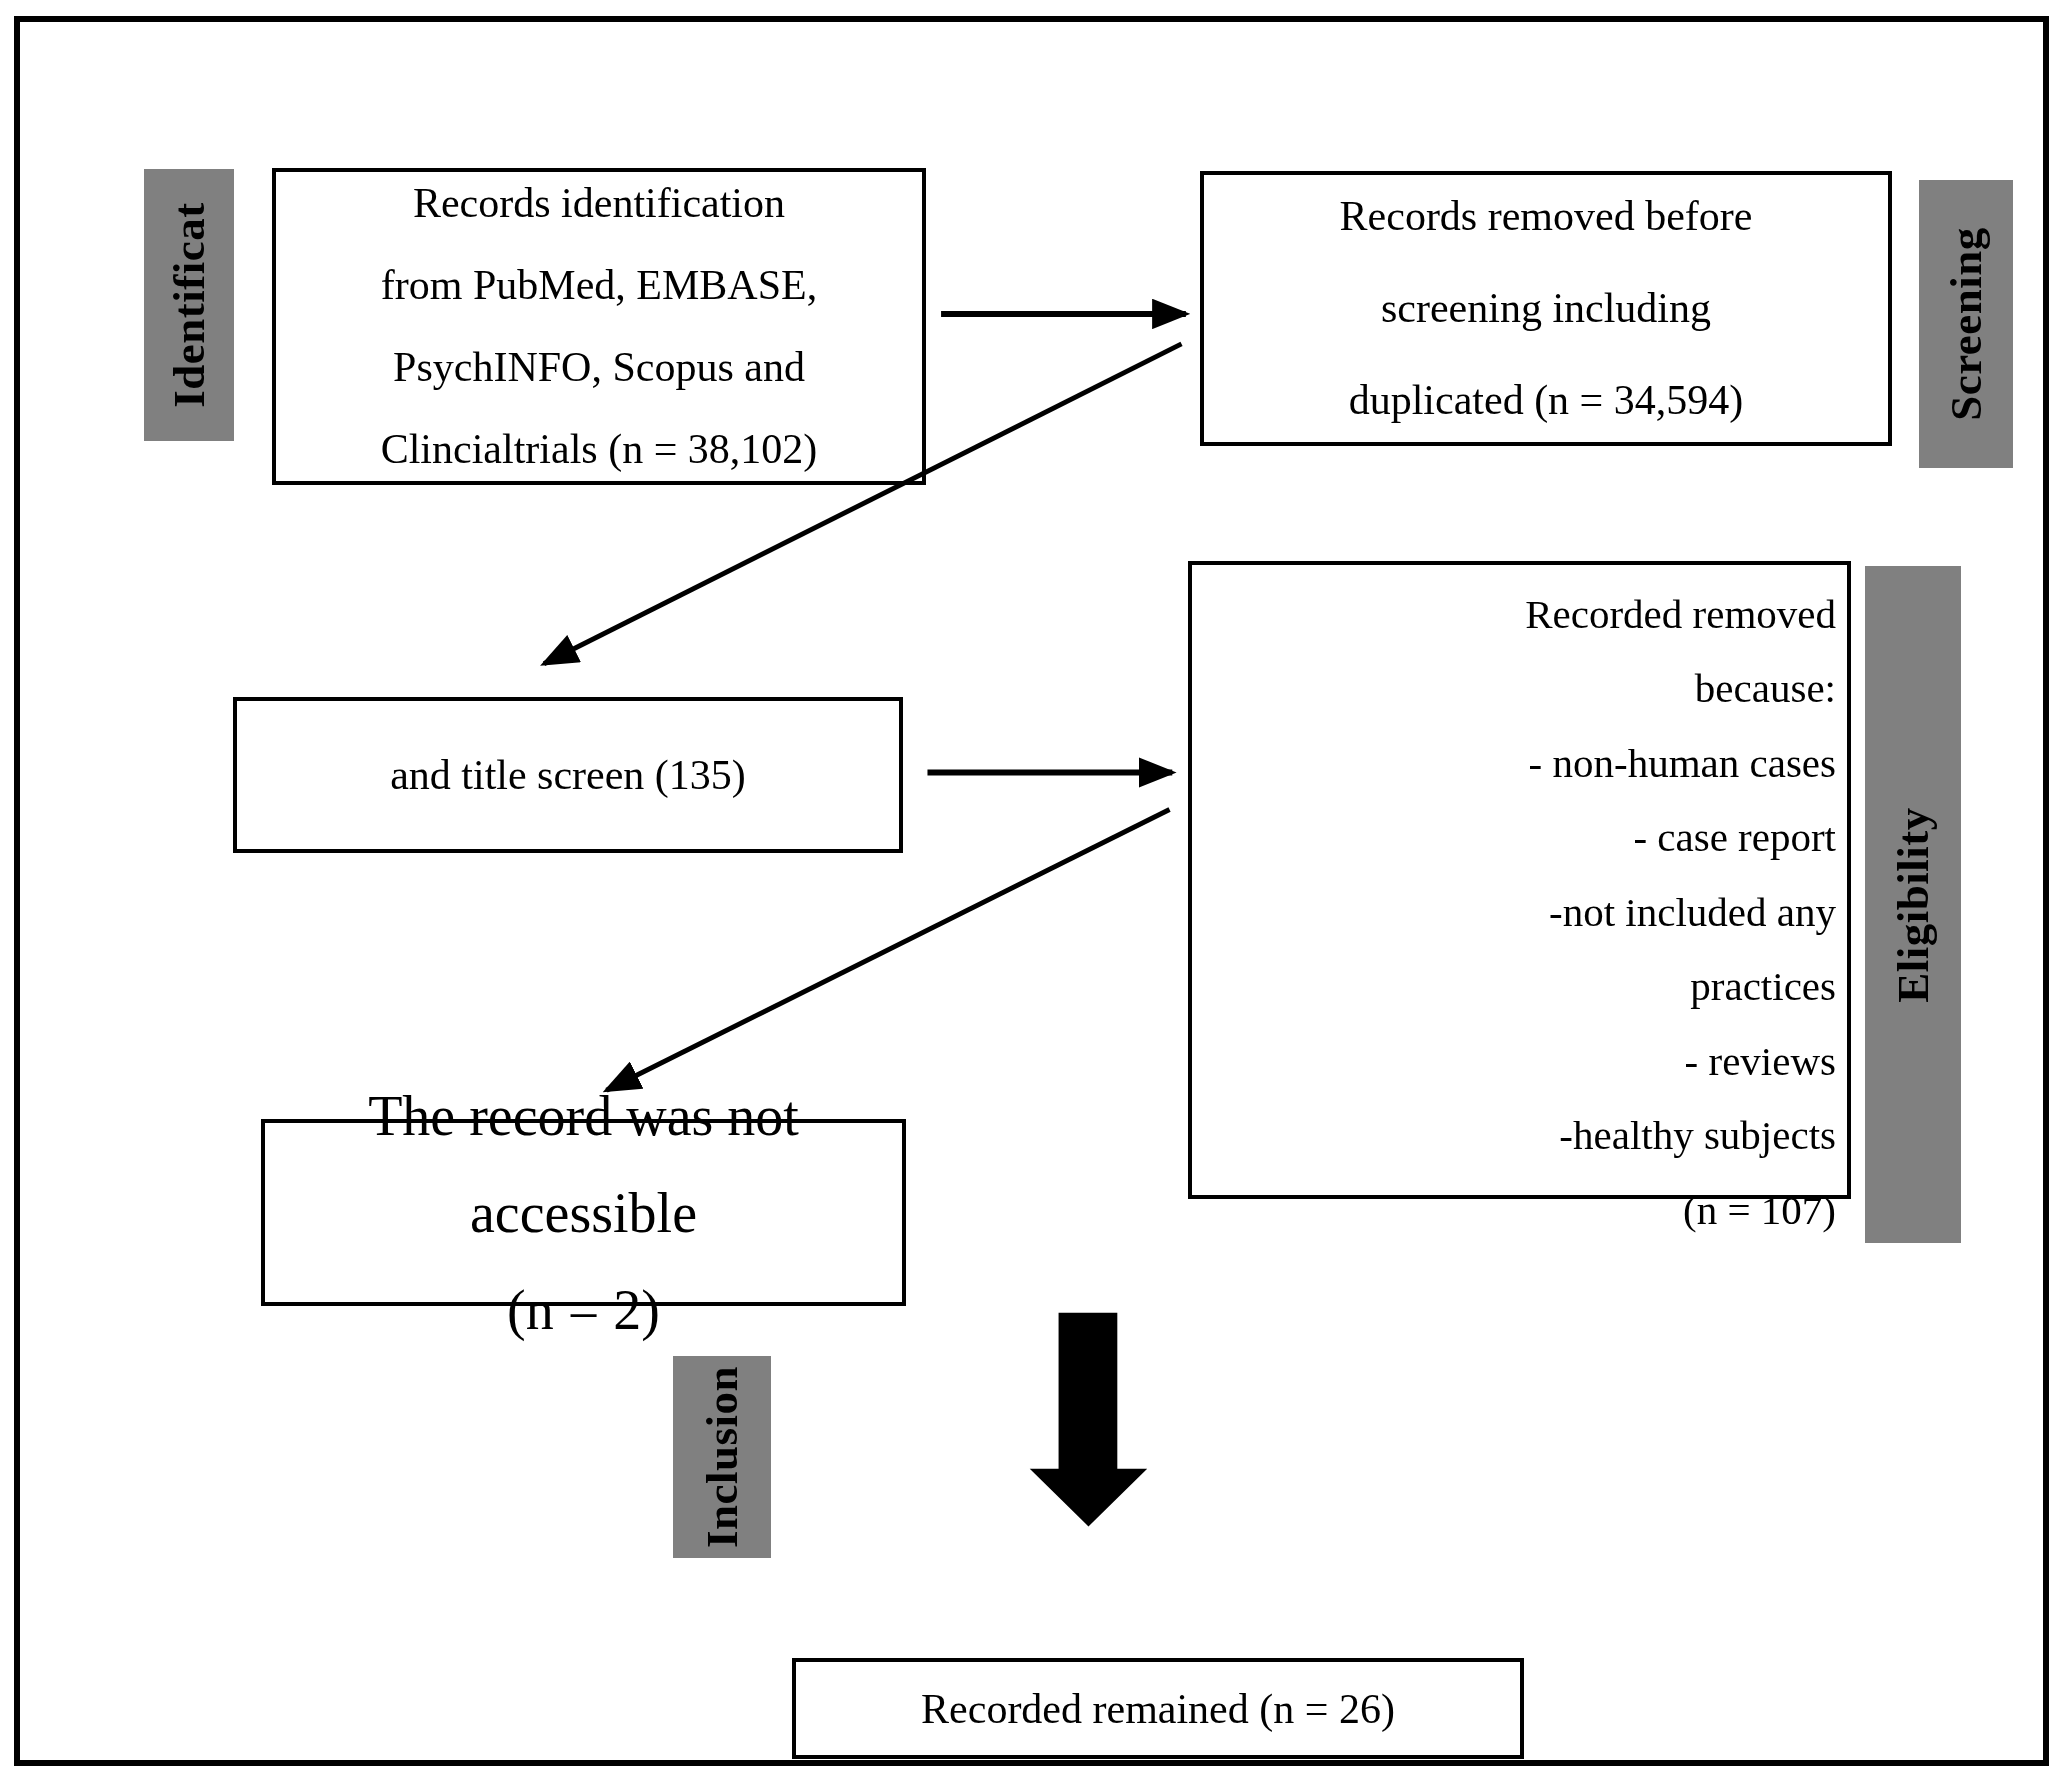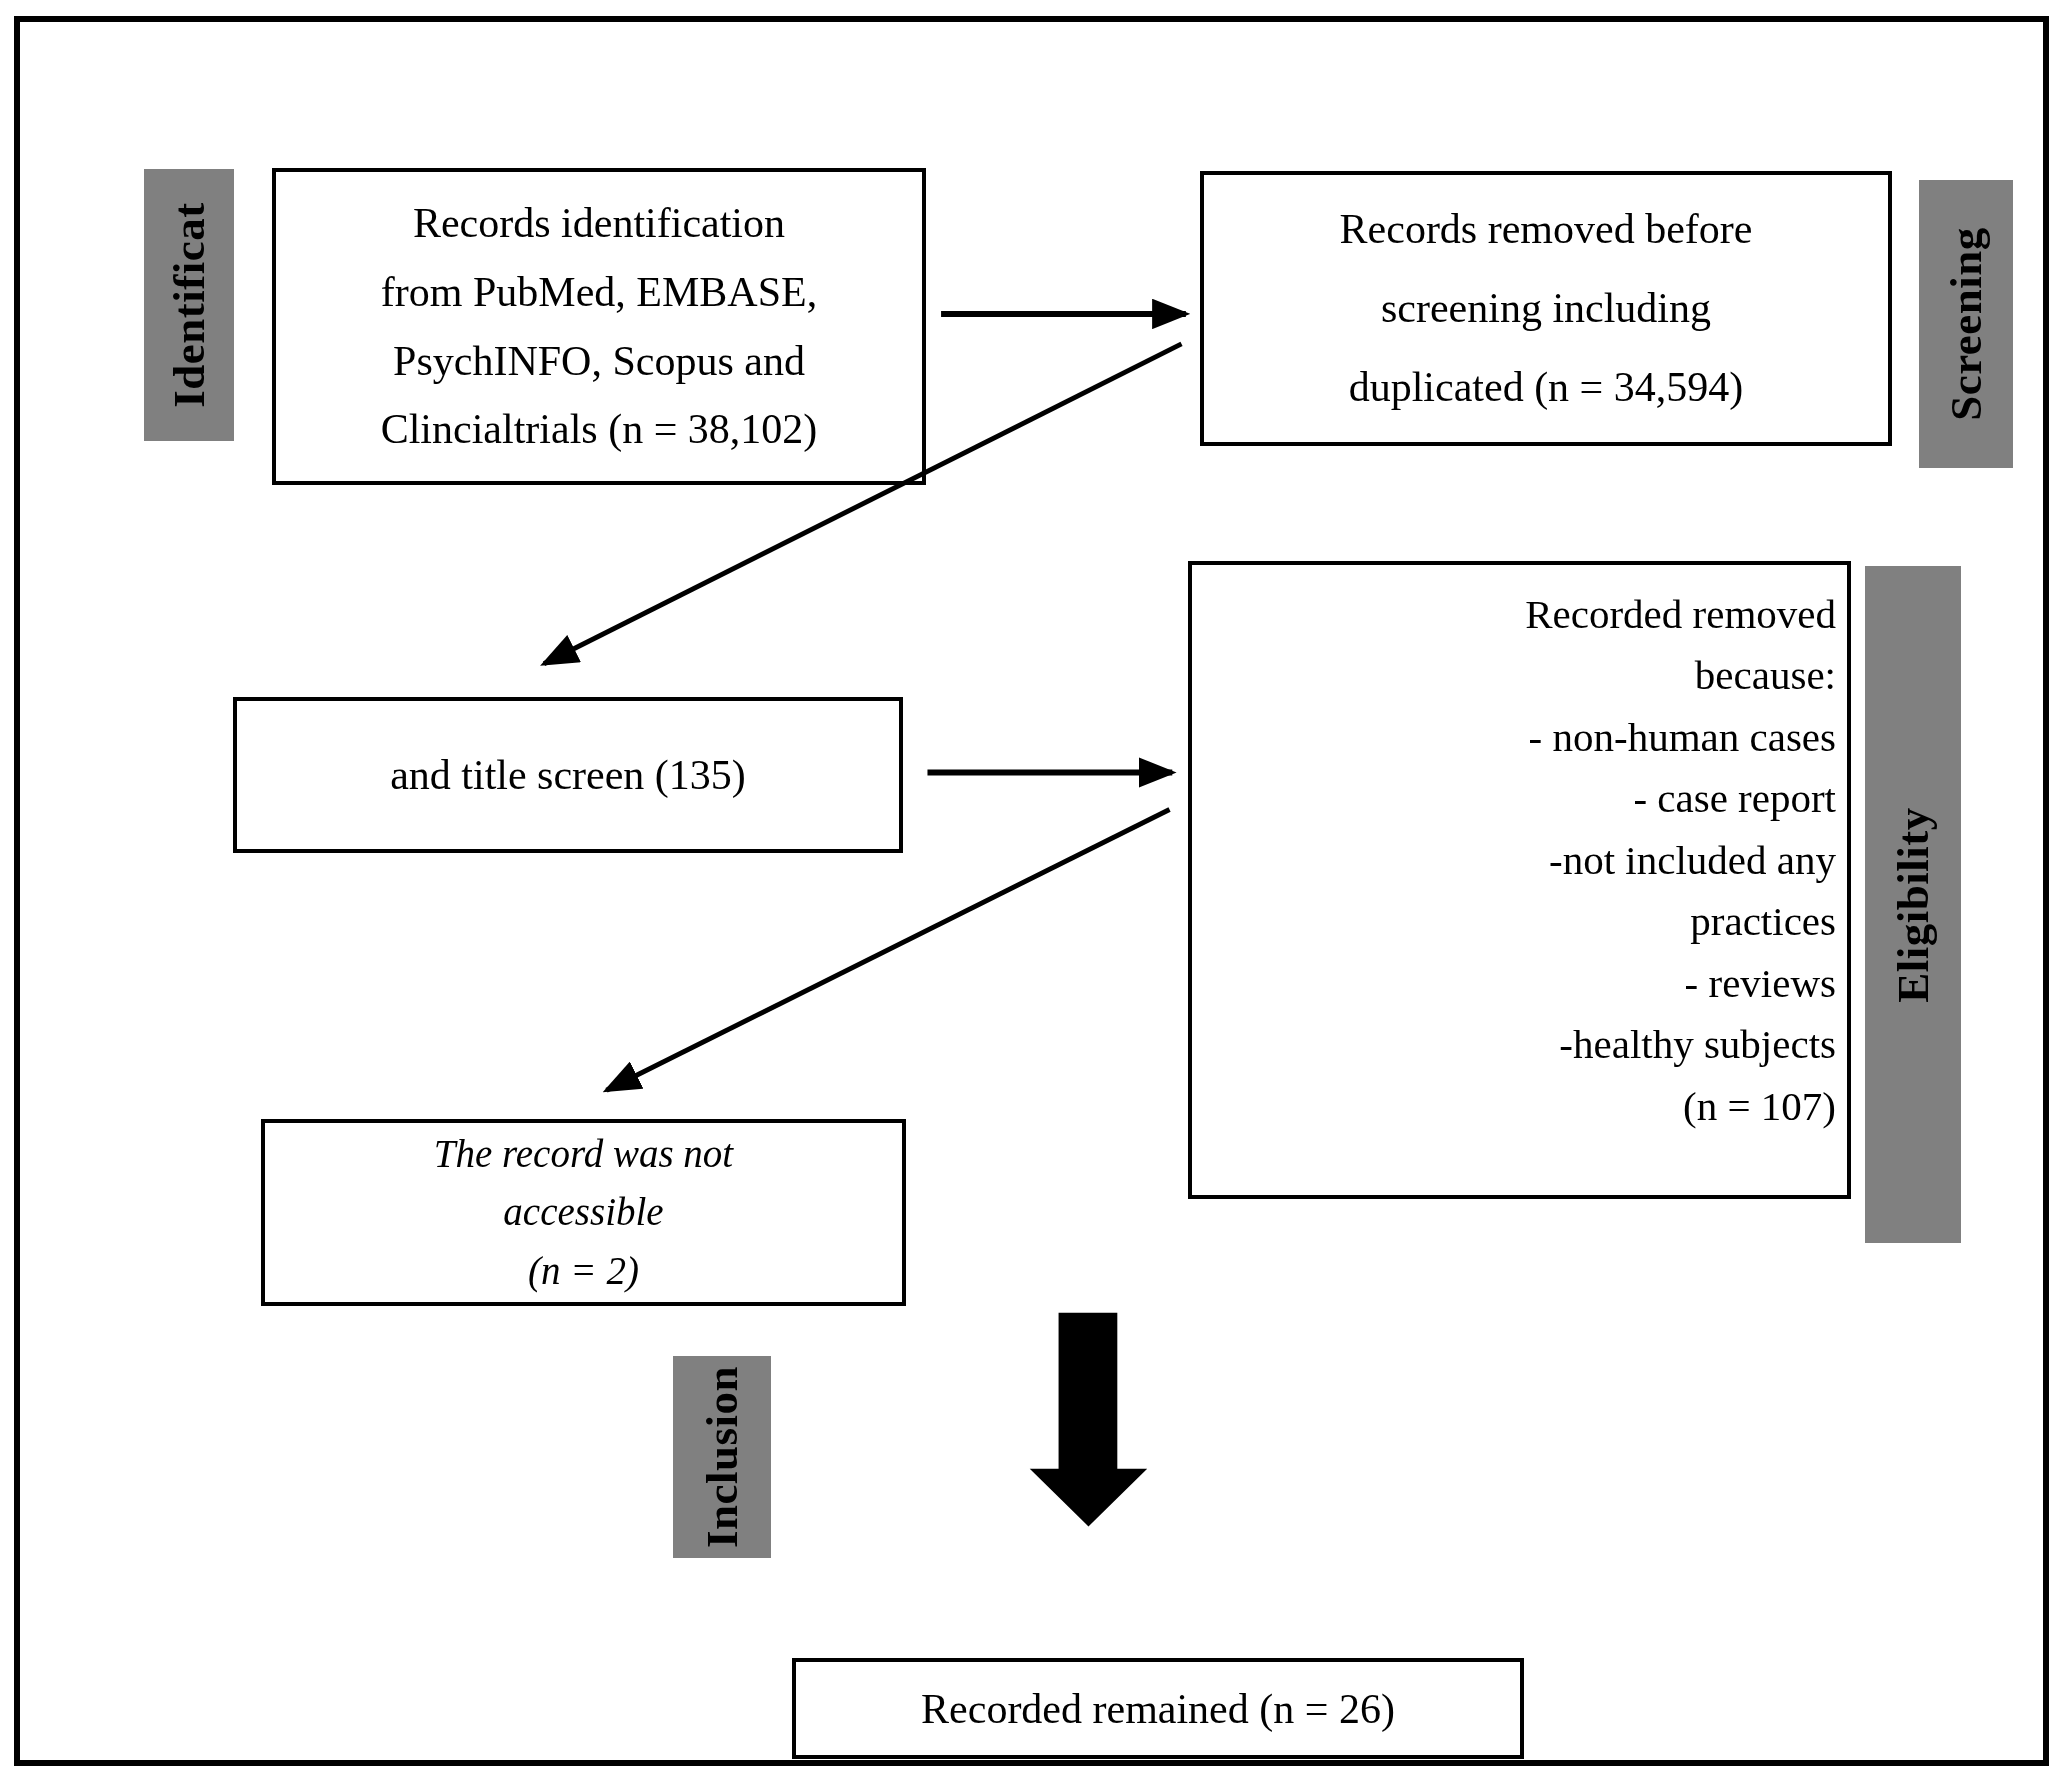--- a/index.html
+++ b/index.html
@@ -25,32 +25,33 @@
     white-space:nowrap;
     font-size:45px;font-weight:700;
     letter-spacing:0.5px;
   }
   .box{
     position:absolute;
     border:4.9px solid #000;box-sizing:border-box;
     background:#ffffff;
     display:flex;flex-direction:column;justify-content:center;
     text-align:center;
+    gap:13px;
   }
   .box .line{width:100%;}
   #box-identification-records{left:272px;top:168px;width:654px;height:317px;font-size:42px;line-height:1.64;}
   #box-removed-before-screening{left:1200px;top:171px;width:692px;height:275px;font-size:42px;line-height:1.88;}
   #box-abstract-title-screen{left:233px;top:697px;width:670px;height:156px;font-size:42px;line-height:1.5;}
   #box-removed-because{
     left:1188px;top:561px;width:663px;height:638px;
     font-size:41px;line-height:1.5;
     justify-content:flex-start;text-align:right;
     padding:18.5px 11px 0 30px;
   }
-  #box-not-accessible{left:261px;top:1119px;width:645px;height:187px;font-size:39px;line-height:1.5;font-style:italic;}
+  #box-not-accessible{left:261px;top:1119px;width:645px;height:187px;font-size:56px;line-height:1.5;}
   #box-remained{left:792px;top:1658px;width:732px;height:101px;font-size:42px;}
   #bar-identification{left:144px;top:169px;width:90px;height:272px;}
   #bar-screening{left:1919px;top:180px;width:94px;height:288px;}
   #bar-eligibility{left:1865px;top:566px;width:96px;height:677px;}
   #bar-inclusion{left:673px;top:1356px;width:98px;height:202px;}
   svg.arrows{position:absolute;left:0;top:0;width:2066px;height:1786px;pointer-events:none;}
 </style>
 </head>
 <body>
 

